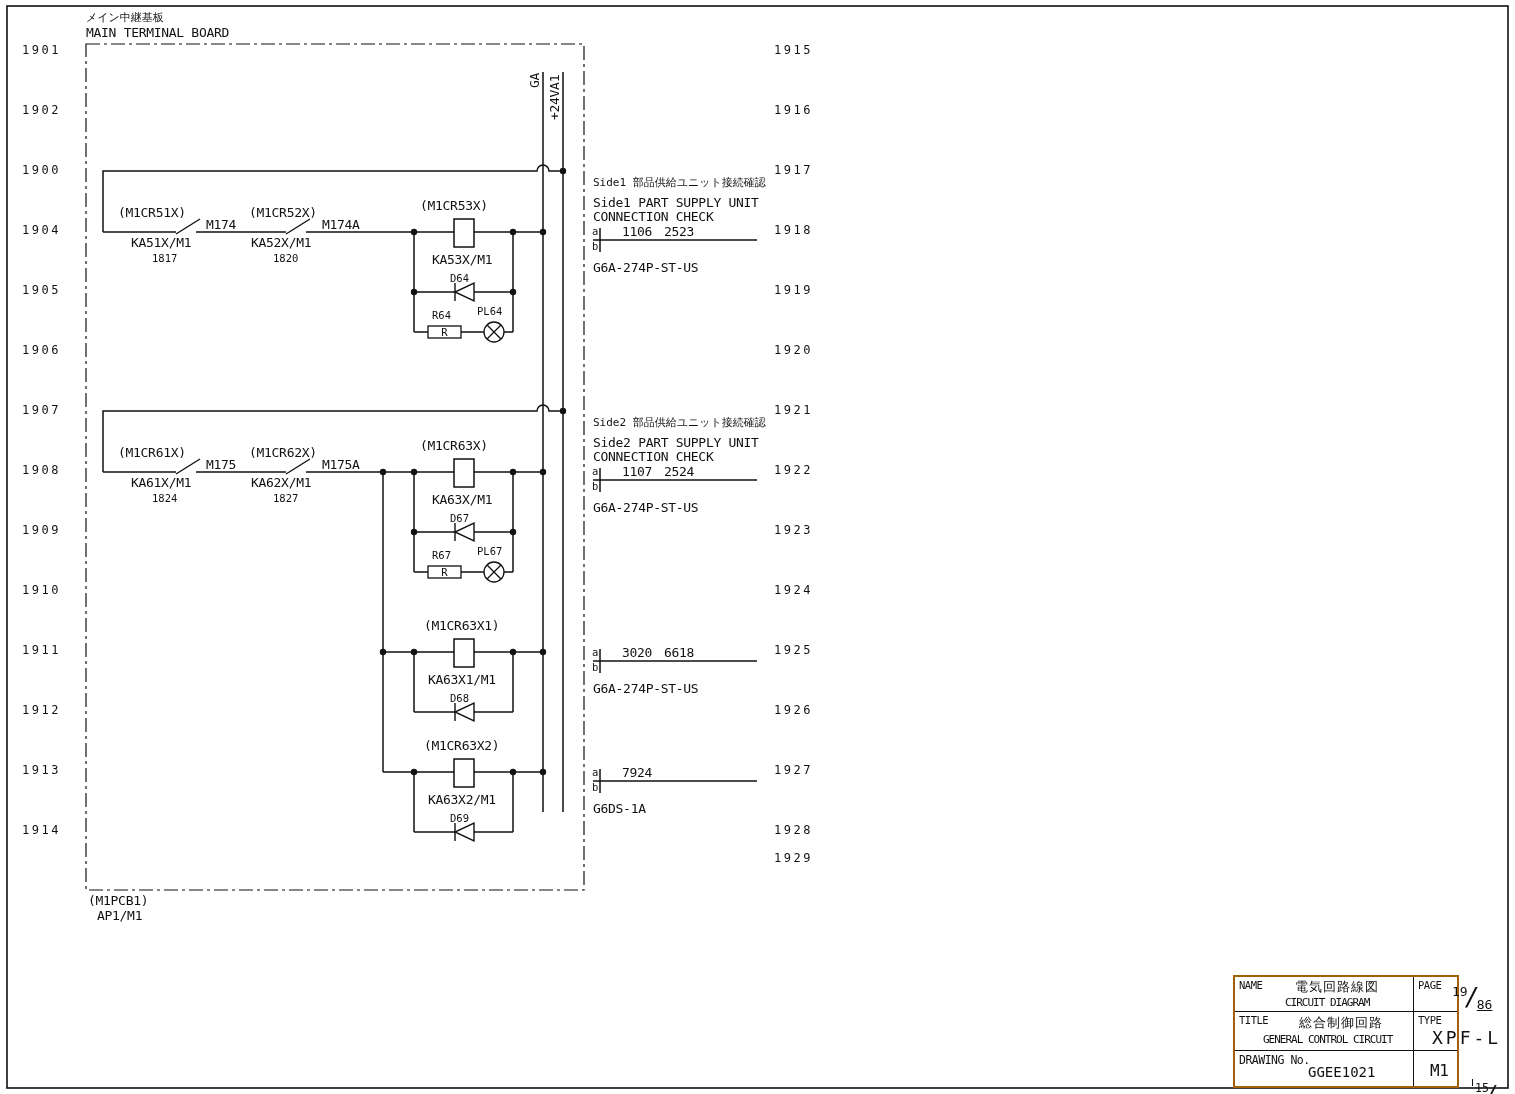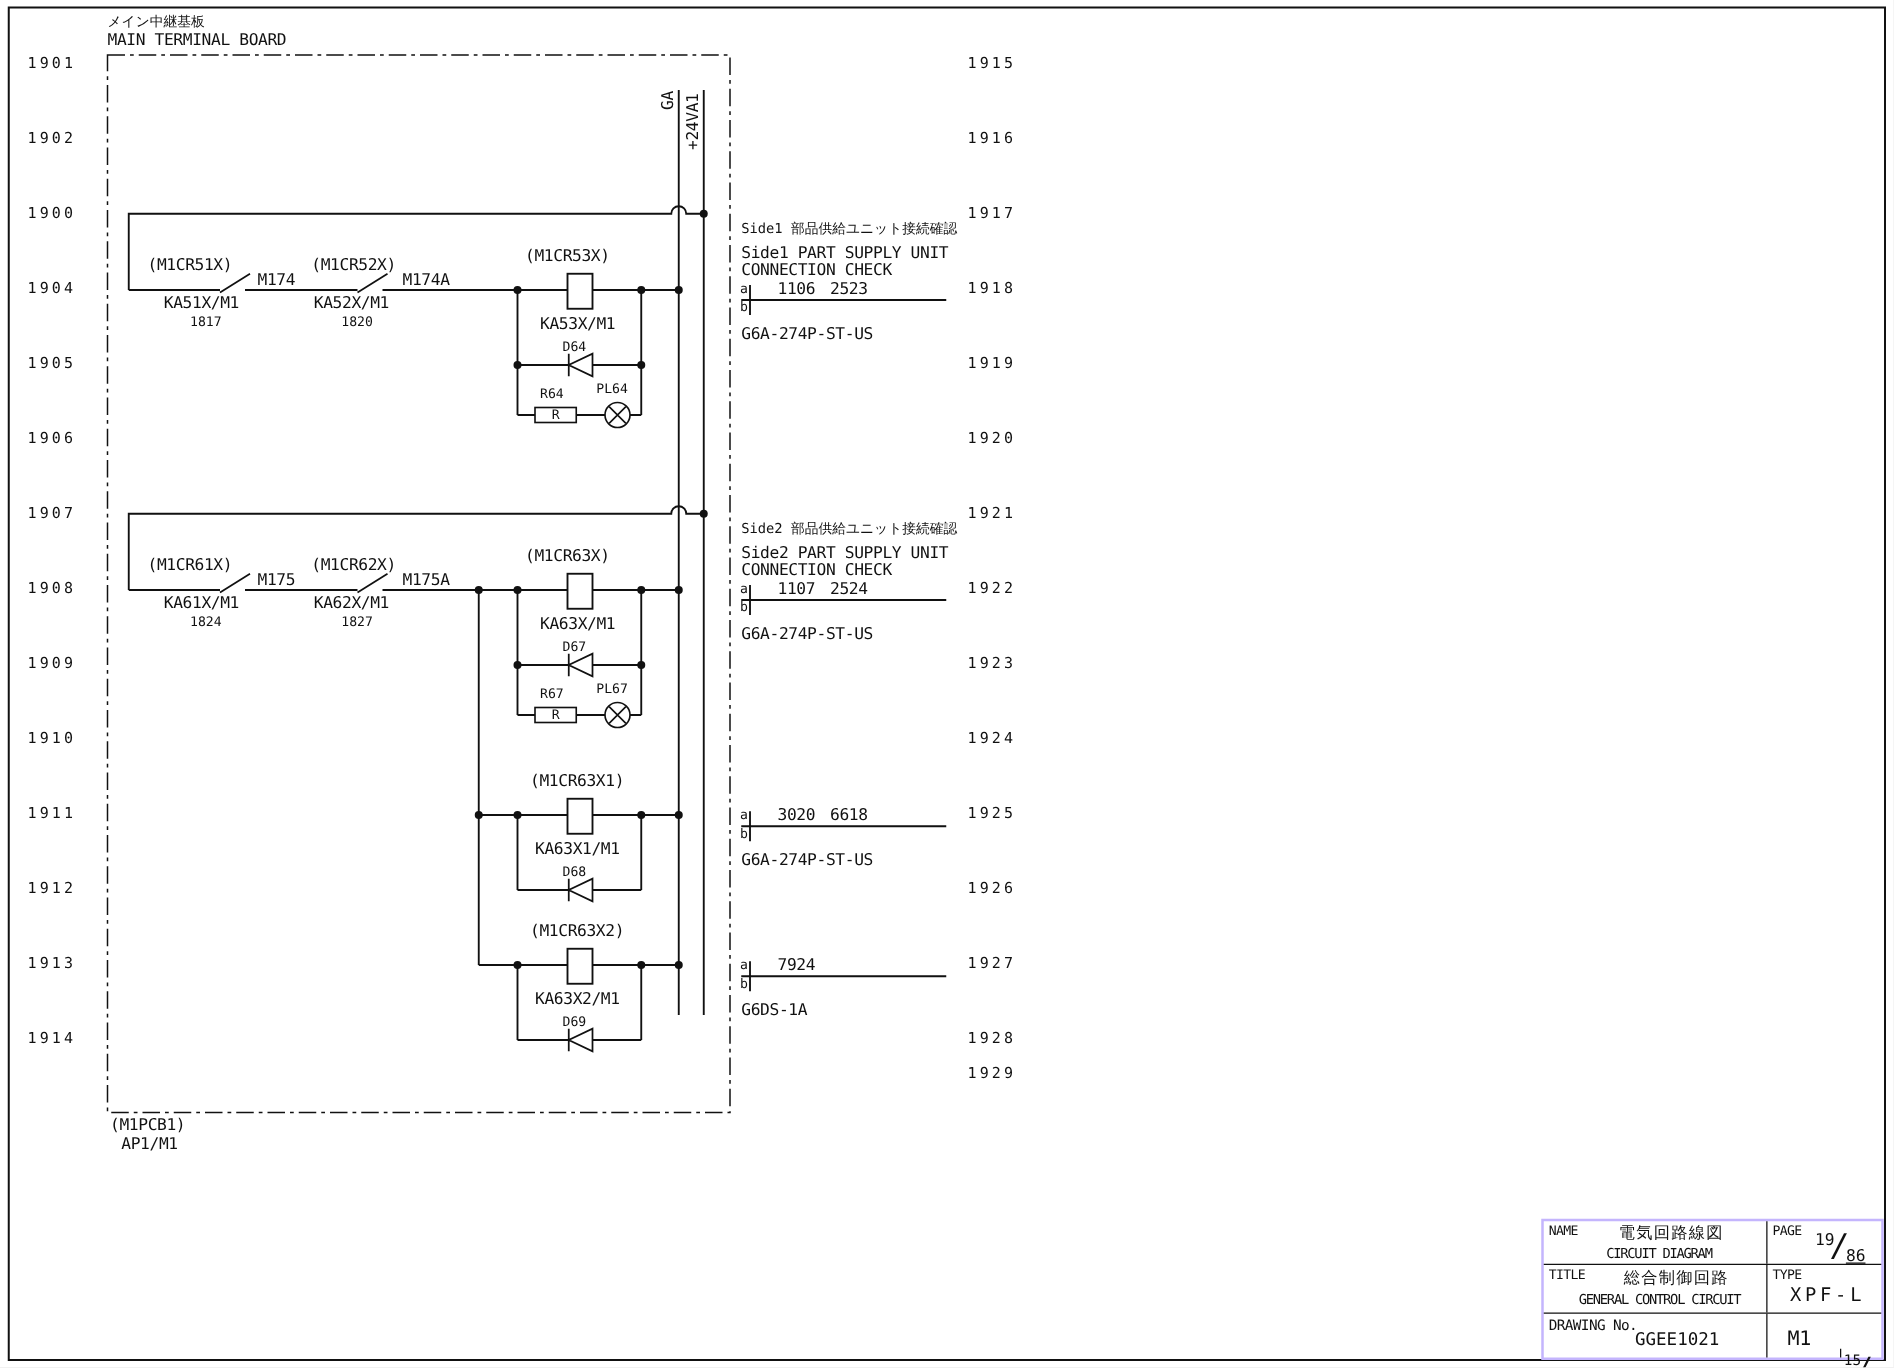--- a/index.html
+++ b/index.html
@@ -7,21 +7,21 @@
          font-family:"DejaVu Sans Mono",monospace;color:#111;}
   svg{position:absolute;left:0;top:0;}
   .lbl{position:absolute;font:13px "DejaVu Sans Mono",monospace;letter-spacing:-0.3px;
        white-space:nowrap;color:#111;line-height:1.1;}
   .sm{font-size:10.5px;letter-spacing:0;}
   .num{font-size:12px;letter-spacing:2.5px;}
   .jp{font-size:11px;letter-spacing:0;font-family:"DejaVu Sans Mono",sans-serif;text-align:center;}
   .rot{transform:rotate(-90deg);transform-origin:0 0;}
   .rsym{width:33px;text-align:center;font-size:10.5px;line-height:12px;letter-spacing:0;}
   
-  #tblock{position:absolute;left:1233px;top:975px;width:274px;height:113px;border:2px solid #c4b5fd;box-sizing:border-box;}
+  #tblock{position:absolute;left:1233px;top:975px;width:226px;height:113px;border:2px solid #a16207;box-sizing:border-box;}
   .tb-row{position:relative;box-sizing:border-box;border-bottom:1.5px solid #111;}
   .tb-row:last-child{border-bottom:none;}
   .tb-cell-r{position:absolute;top:0;bottom:0;left:178px;right:0;border-left:1.5px solid #111;box-sizing:border-box;}
   .tb-cell-r2{position:absolute;top:0;bottom:0;left:237px;right:0;border-left:1.5px solid #111;box-sizing:border-box;margin-top:28px;}
   .tag{position:absolute;left:4px;top:2px;font-size:10.5px;letter-spacing:-0.5px;}
   .cjk{font-size:13px;letter-spacing:1px;font-family:"DejaVu Sans Mono",sans-serif;}
   .en-c{font-size:11px;letter-spacing:-1px;}
   .frac{position:absolute;white-space:nowrap;}
   .fnum{font-size:13px;vertical-align:9px;}
   .fsl{font-size:25px;font-style:italic;margin:0 -3px;}
@@ -231,21 +231,21 @@
         <span class="tag">PAGE</span>
         <div class="frac" style="left:38px;top:5px"><span class="fnum">19</span><span class="fsl">/</span><span class="fden">86</span></div>
       </div>
     </div>
     <div class="tb-row" style="height:39px">
       <span class="tag">TITLE</span>
       <div class="lbl cjk" style="left:64px;top:4px">総合制御回路</div>
       <div class="lbl en-c" style="left:28px;top:22px">GENERAL CONTROL CIRCUIT</div>
       <div class="tb-cell-r">
         <span class="tag">TYPE</span>
-        <div class="lbl" style="left:18px;top:16px;font-size:15px;letter-spacing:3px">XPF-L</div>
+        <div class="lbl" style="left:18px;top:16px;font-size:18px;letter-spacing:3px">XPF-L</div>
       </div>
     </div>
     <div class="tb-row" style="height:35px">
       <span class="tag" style="font-size:11.5px">DRAWING No.</span>
       <div class="lbl" style="left:73px;top:14px;font-size:14px;letter-spacing:0">GGEE1021</div>
       <div class="tb-cell-r">
         <div class="lbl" style="left:16px;top:11px;font-size:16px">M1</div>
       </div>
       <div class="tb-cell-r2">
         <div class="frac" style="left:2px;top:2px"><span class="fnum" style="font-size:11.5px">15</span><span class="fsl" style="font-size:21px">/</span><span class="fden" style="font-size:11.5px">19</span></div>

